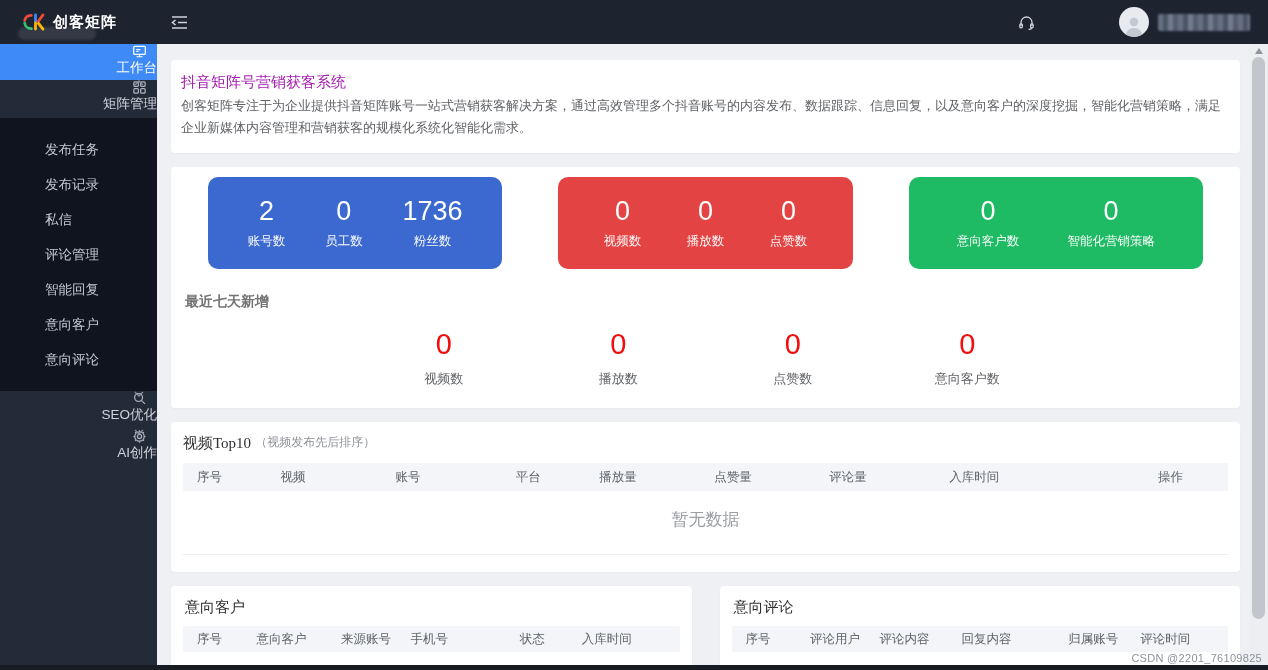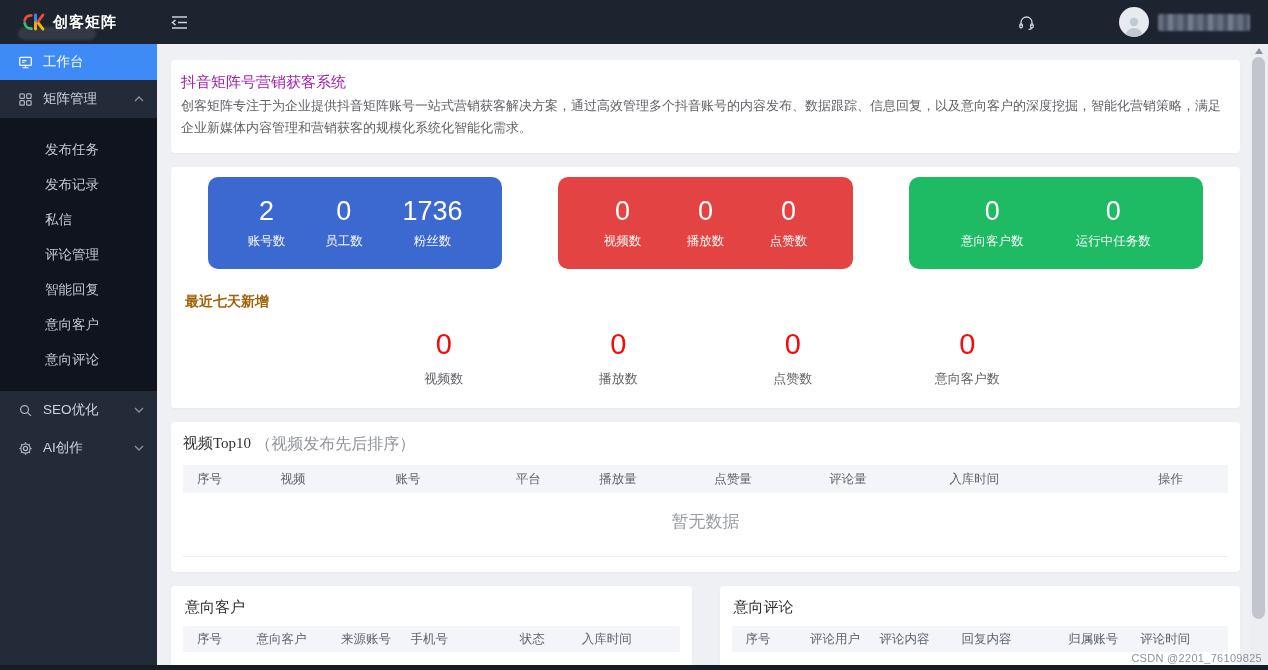--- a/index.html
+++ b/index.html
@@ -19,21 +19,21 @@
   .icon-btn svg { width:17px; height:17px; stroke:#cdd2db; fill:none; }
   .avatar { width:30px; height:30px; border-radius:50%; background:#e7eaee; overflow:hidden; display:flex; align-items:flex-end; justify-content:center; cursor:pointer; }
   .avatar svg { width:24px; height:24px; }
   .redacted-name { position:relative; width:92px; height:17px; margin-left:9px; border-radius:2px; cursor:pointer;
     background:repeating-linear-gradient(90deg,#667082 0 5px,#4c5565 5px 10px,#717c8f 10px 15px,#555e6e 15px 20px);
     filter:blur(1.2px); }
   .redacted-blob { position:absolute; left:18px; top:16px; width:78px; height:13px; border-radius:8px; background:rgba(255,255,255,0.10); filter:blur(1px); }
 
   
   .sidebar { position:absolute; top:44px; left:0; width:157px; height:626px; background:#232a38; z-index:15; }
-  .menu-item { position:relative; height:38px; display:flex; align-items:center; padding-left:18px; color:#ced3dc; font-size:13.5px; cursor:pointer; }
+  .menu-item { position:relative; height:38px; display:flex; align-items:flex-end; padding-left:7px; color:#ced3dc; font-size:13.5px; cursor:pointer;flex-direction:column; }
   .menu-item .mi { width:15px; height:15px; margin-right:10px; stroke:#aeb5c2; fill:none; flex:none; }
   .menu-item.active { height:36px; background:#3e8bf7; color:#ffffff; }
   .menu-item.active .mi { stroke:#ffffff; }
   .chev { position:absolute; right:13px; width:10px; height:6px; stroke:#8b93a3; fill:none; }
   .submenu { background:#0f141f; padding:14px 0; }
   .submenu-item { height:35px; display:flex; align-items:center; padding-left:45px; color:#c3c9d4; font-size:13.5px; cursor:pointer; }
 
   
   .main { position:absolute; top:44px; left:157px; width:1111px; height:626px; padding:16px 28px 0 14px; }
   .card { background:#ffffff; border-radius:4px; box-shadow:0 1px 2px rgba(0,0,0,0.03); }
@@ -44,30 +44,30 @@
   .stats-wrap { padding:10px 12px 20px; margin-bottom:14px; }
   .stats-row { display:flex; gap:56px; padding:0 25px; }
   .stat-card { flex:1; height:92px; border-radius:10px; color:#ffffff; display:flex; align-items:center; justify-content:space-evenly; }
   .stat-blue { background:#3c69d0; }
   .stat-red { background:#e44343; }
   .stat-green { background:#1eba64; }
   .metric { text-align:center; }
   .metric .mv { font-size:27px; line-height:30px; }
   .metric .ml { font-size:12.5px; margin-top:7px; opacity:.96;text-align:center; }
 
-  .recent-title { font-size:14px; font-weight:bold; color:#a16207; margin:24px 0 0 2px; }
+  .recent-title { font-size:14px; font-weight:bold; color:#737373; margin:24px 0 0 2px; }
   .recent-row { margin-left:16.6%; width:66.8%; display:flex; margin-top:16px; }
   .recent-metric { flex:1; text-align:center; }
   .recent-metric .rv { font-size:29px; color:#f20d0d; line-height:34px; }
   .recent-metric .rl { font-size:13px; color:#606266; margin-top:9px; }
 
   .table-card { padding:12px 12px 0; height:150px; margin-bottom:14px; overflow:hidden; }
   .card-title-row { display:flex; align-items:flex-start;font-family:Liberation Serif, serif; }
   .card-title { font-size:15px; color:#303133; }
-  .card-subtitle { font-size:16px; color:#909399; margin-left:4px; }
+  .card-subtitle { font-size:12px; color:#909399; margin-left:4px; }
   .thead { display:flex; align-items:center; background:#f3f5f8; height:28px; margin-top:10px; }
   .thead .th { font-size:12.5px; font-weight:normal; color:#5f6368; padding-left:14px; white-space:nowrap; overflow:hidden; }
   .vc1{width:8%} .vc2{width:11%} .vc3{width:11.5%} .vc4{width:8%} .vc5{width:11%}
   .vc6{width:11%} .vc7{width:11.5%} .vc8{width:17%} .vc9{width:11%; text-align:center; padding-left:0 !important;}
   .empty { text-align:center; font-size:17px; color:#9b9ea5; padding:17px 0 23px; }
   .table-bottom-line { border-bottom:1px solid #ebeef5; }
 
   .bottom-row { display:flex; gap:28px; }
   .half-card { flex:1; height:120px; padding:10px 12px 0; overflow:hidden; }
   .half-card .card-title { display:block; margin:2px 0 0 2px; }
@@ -235,21 +235,21 @@
             <div class="ml">点赞数</div>
           </div>
         </div>
         <div class="stat-card stat-green">
           <div class="metric">
             <div class="mv">0</div>
             <div class="ml">意向客户数</div>
           </div>
           <div class="metric">
             <div class="mv">0</div>
-            <div class="ml">运行中任务数</div>
+            <div class="ml">智能化营销策略</div>
           </div>
         </div>
       </div>
 
       <h3 class="recent-title">最近七天新增</h3>
       <div class="recent-row">
         <div class="recent-metric">
           <div class="rv">0</div>
           <div class="rl">视频数</div>
         </div>

